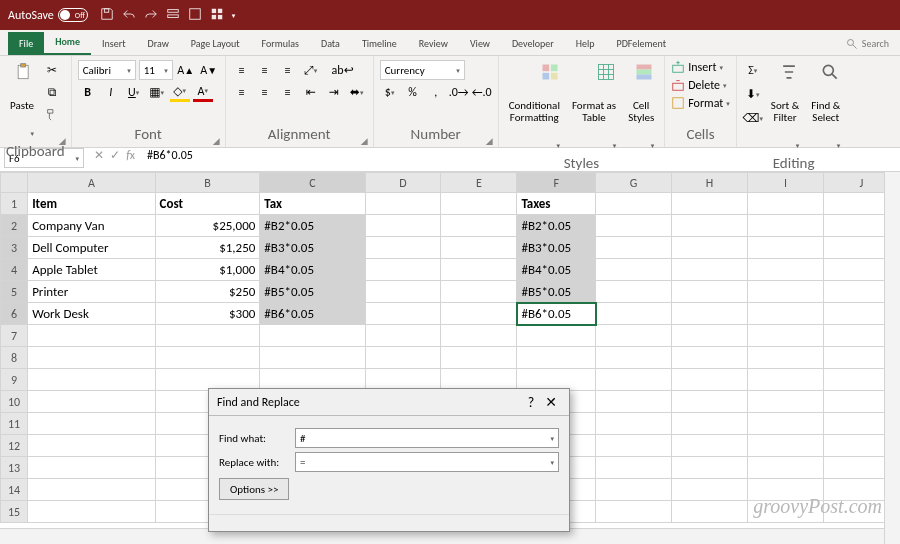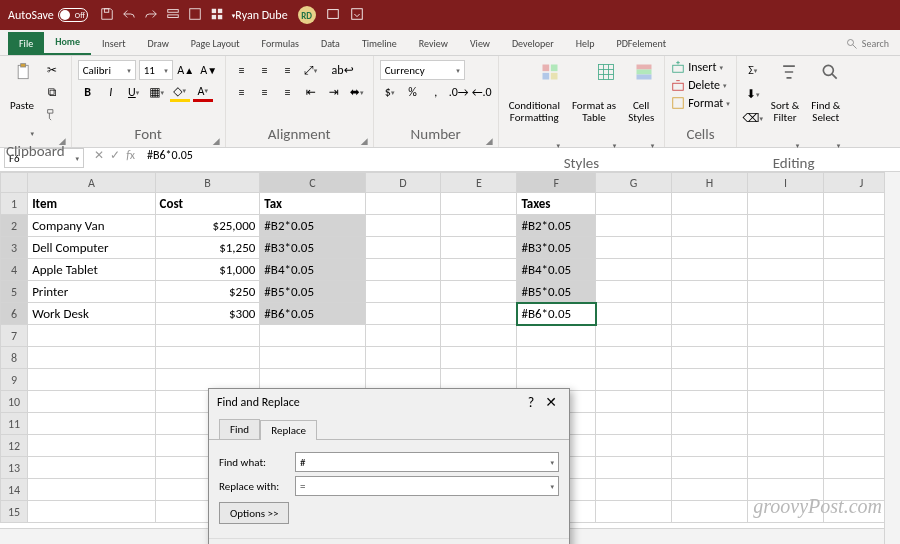--- a/index.html
+++ b/index.html
@@ -99,31 +99,20 @@
           <rect x="2" y="2" width="12" height="12" fill="none" stroke="#fff"></rect>
         </svg></span>
     <span><svg viewBox="0 0 16 16">
           <rect x="2" y="2" width="5" height="5" fill="#fff"></rect>
           <rect x="9" y="2" width="5" height="5" fill="#fff"></rect>
           <rect x="2" y="9" width="5" height="5" fill="#fff"></rect>
           <rect x="9" y="9" width="5" height="5" fill="#fff"></rect>
         </svg></span>
     <span class="caret" style="color:#fff">▾</span>
   </div>
-  <div class="right">
-    <span>Ryan Dube</span>
-    <span class="avatar">RD</span>
-    <span><svg width="14" height="14" viewBox="0 0 16 16">
-          <rect x="2" y="3" width="12" height="10" fill="none" stroke="#fff"></rect>
-        </svg></span>
-    <span><svg width="14" height="14" viewBox="0 0 16 16">
-          <rect x="2" y="2" width="12" height="12" fill="none" stroke="#fff"></rect>
-          <path d="M5 8l3 3 3-3" fill="none" stroke="#fff"></path>
-        </svg></span>
-  </div>
 </div>
 
 <div class="tabs">
   <div class="tab file">File</div>
   <div class="tab active">Home</div>
   <div class="tab">Insert</div>
   <div class="tab">Draw</div>
   <div class="tab">Page Layout</div>
   <div class="tab">Formulas</div>
   <div class="tab">Data</div>
@@ -575,24 +564,20 @@
   <div class="watermark">groovyPost.com</div>
 </div>
 
 <div class="dialog">
   <div class="dlg-title">
     <span>Find and Replace</span>
     <span class="spacer"></span>
     <span class="dlg-close">?</span>
     <span class="dlg-close">✕</span>
   </div>
-  <div class="dlg-tabs">
-    <div class="dlg-tab">Find</div>
-    <div class="dlg-tab active">Replace</div>
-  </div>
   <div class="dlg-body">
     <div class="dlg-field">
       <label>Find what:</label>
       <div class="inp">
           <span>#</span>
           <span class="caret">▾</span>
         </div>
     </div>
     <div class="dlg-field">
       <label>Replace with:</label>

